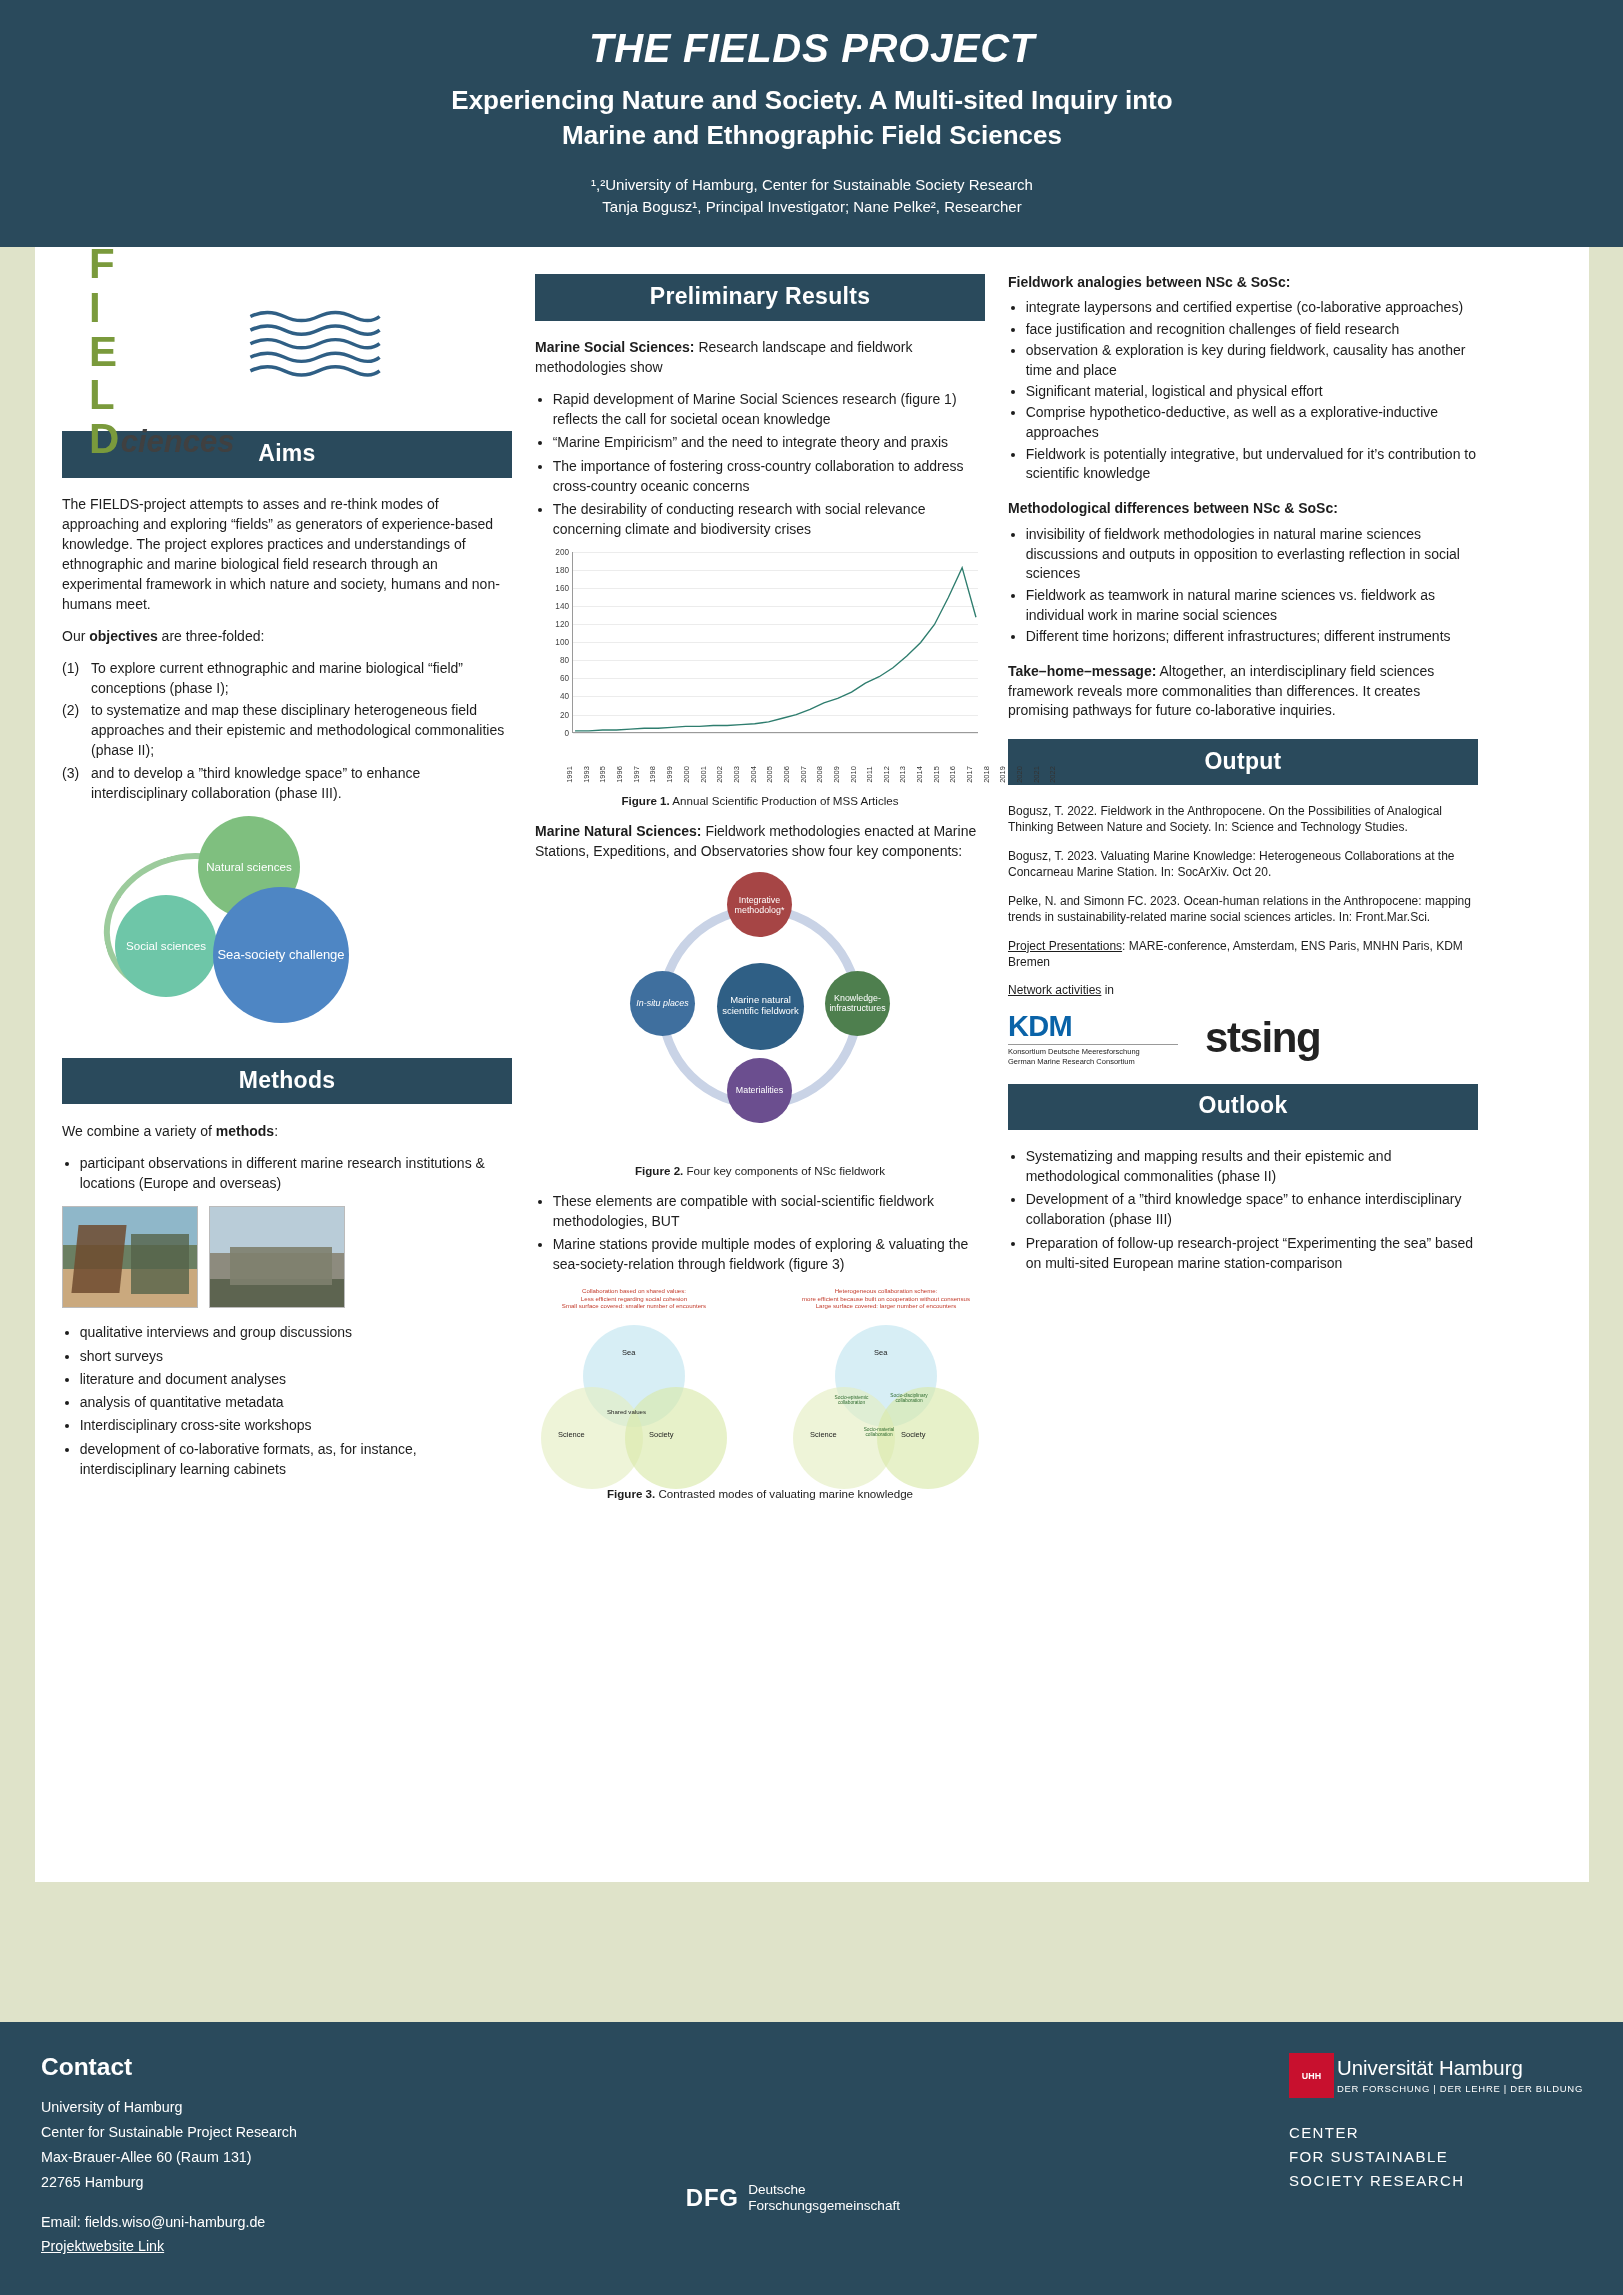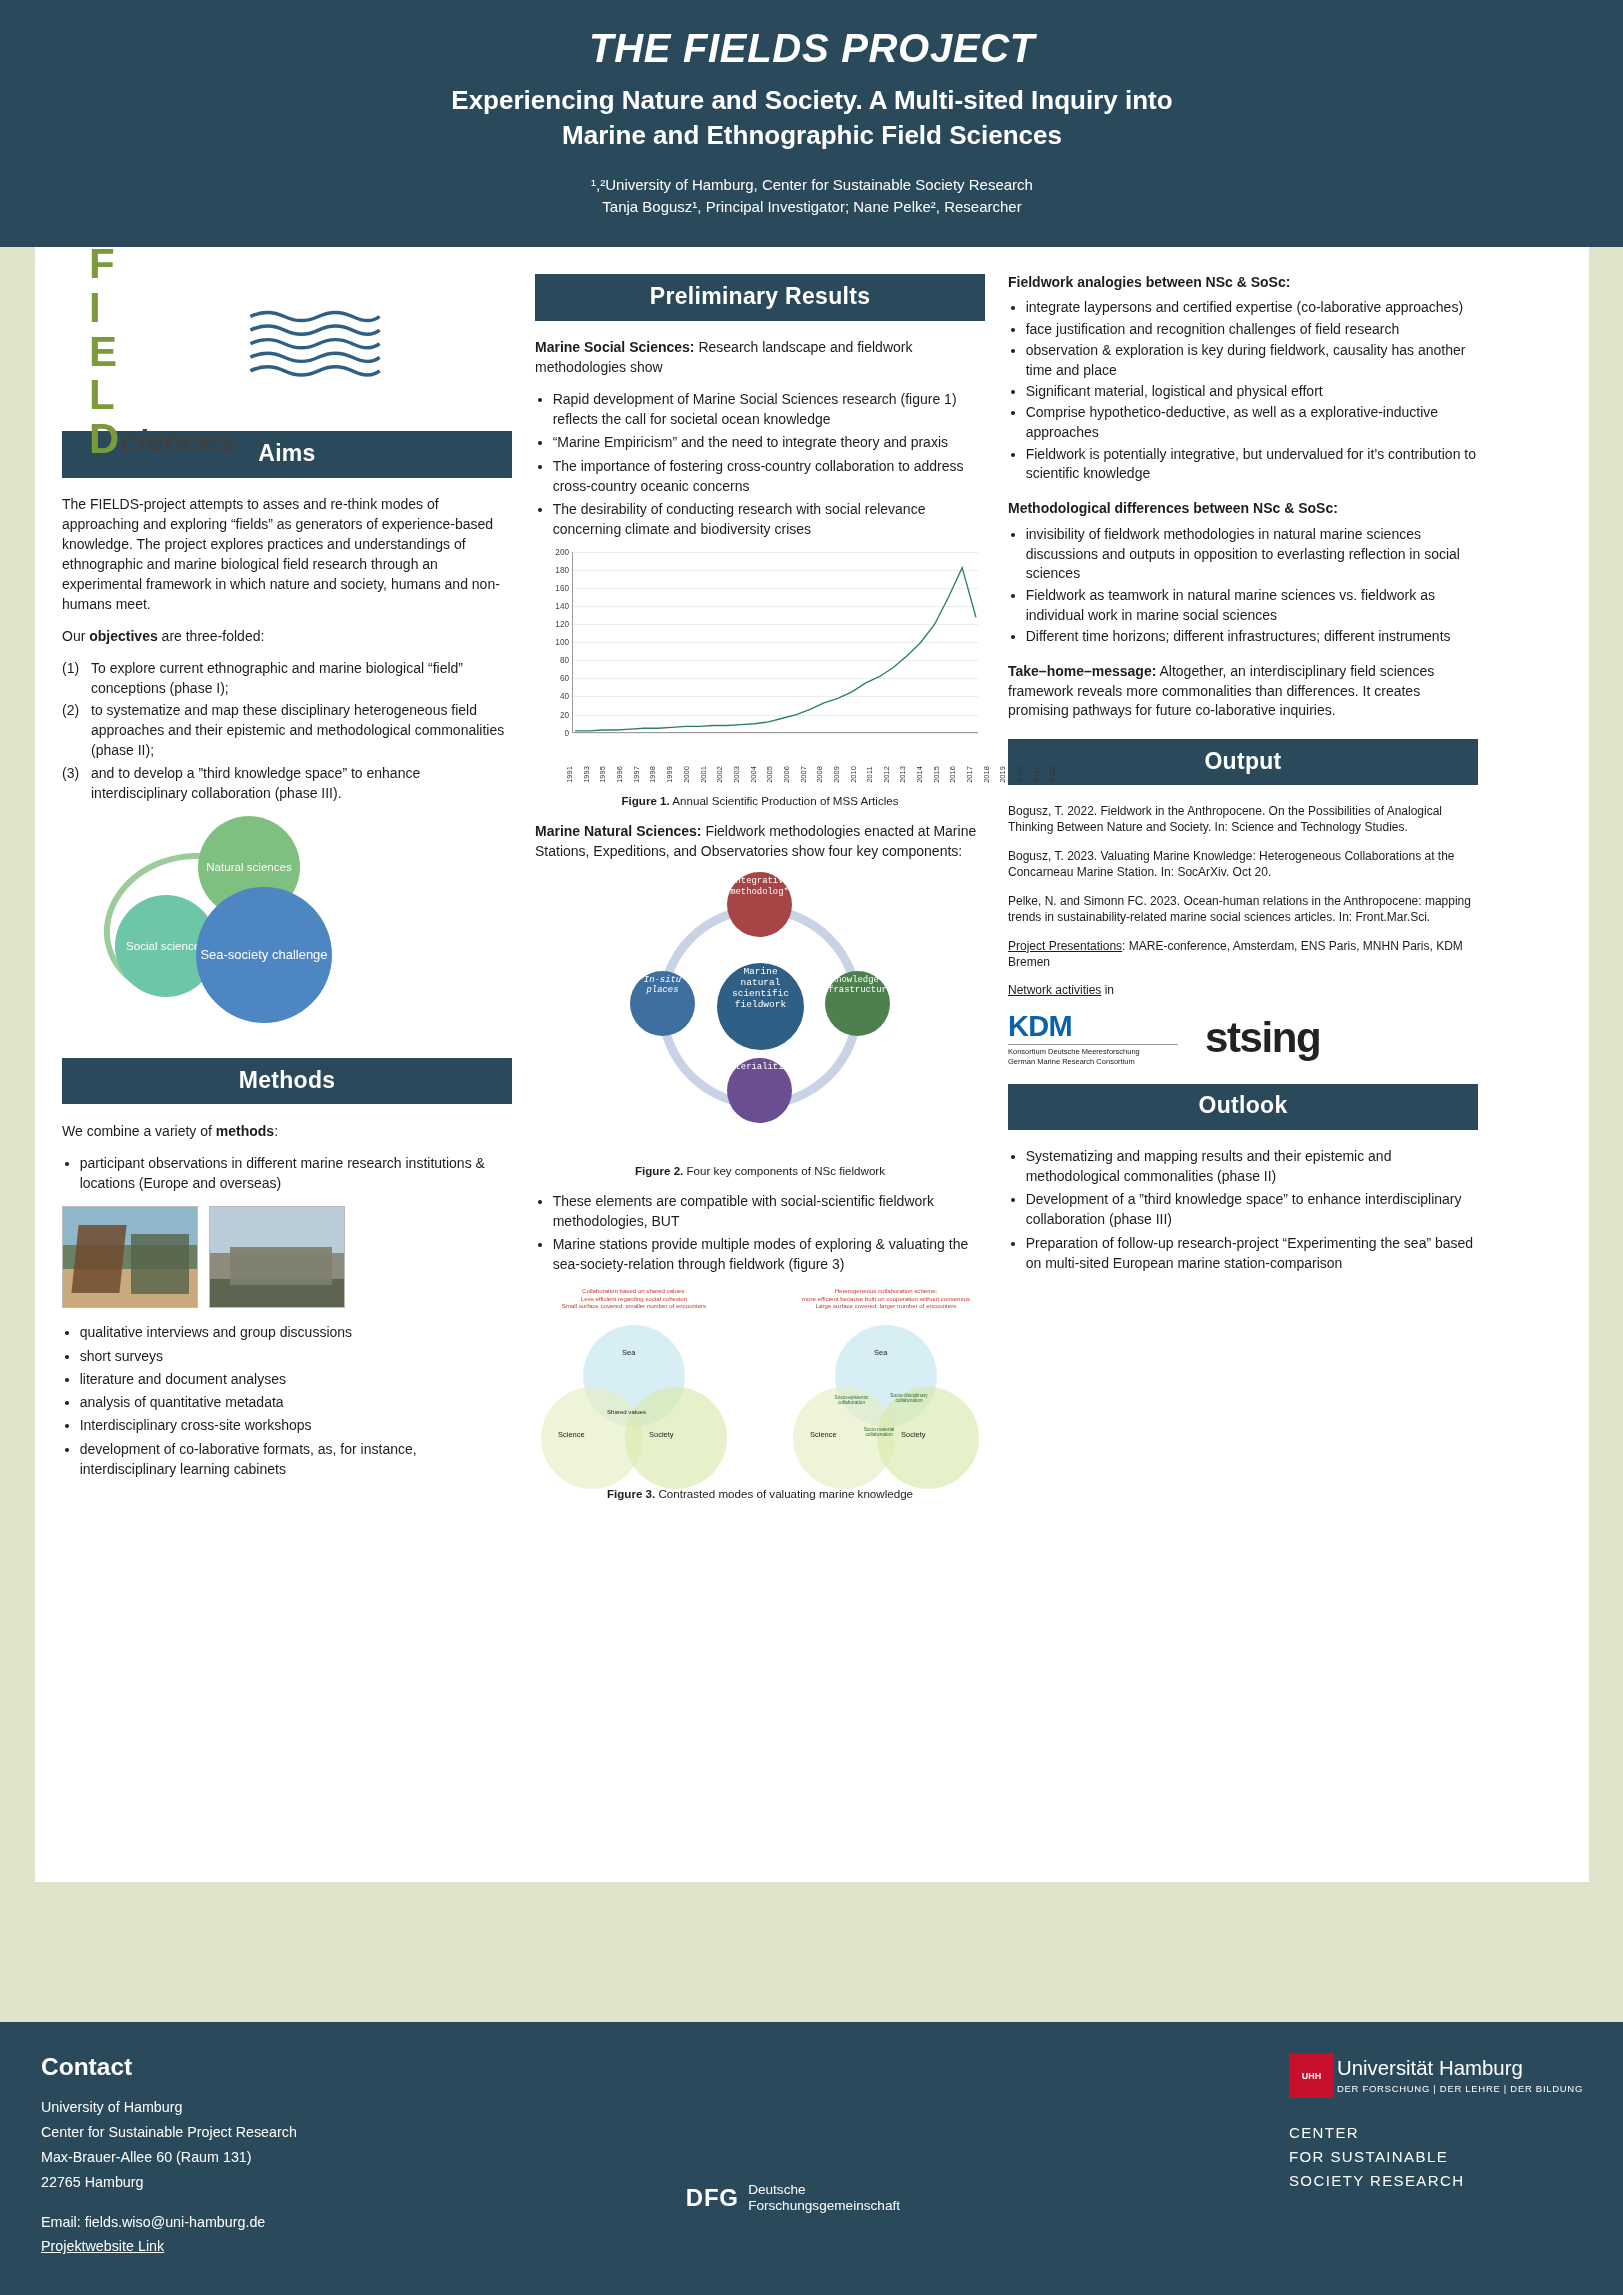--- a/index.html
+++ b/index.html
@@ -106,35 +106,35 @@
   .chart-plot { position:relative; height: 181px; border-left: 0.7px solid #9a9a9a; border-bottom: 0.7px solid #9a9a9a; }
   .gridline { position:absolute; left:0; right:0; border-top: 0.7px solid #ececec; }
   .ylab { position: absolute; left: 0; width: 34px; text-align: right; font-size: 8.2px; color:#444; transform: translateY(-50%); }
   .xlabs { display:flex; padding-left: 37px; margin-top: 2.7px; }
   .xlabs span { flex:1; font-size: 7.5px; color:#333; transform: rotate(-90deg); transform-origin: center; white-space: nowrap; height: 31px; }
 
   
   .circ-wrap { position: relative; width: 320px; height: 286px; margin: 6.8px auto 0 auto; }
   .ring { position:absolute; left:58px; top:31px; width:204px; height:204px; border-radius:50%; border: 9.5px solid #c9d3e6; }
   .node {
-    position:absolute; border-radius:50%; display:flex; align-items:flex-start; justify-content:center;
-    text-align:center; color:#fff; font-size:8.9px; line-height:1.15; padding: 4.1px; font-family: Liberation Mono, monospace;
+    position:absolute; border-radius:50%; display:flex; align-items:center; justify-content:center;
+    text-align:center; color:#fff; font-size:8.9px; line-height:1.15; padding: 4.1px;
   }
   .node.center { width:87px;height:87px;left:117px;top:89px;background:#2f5f85;font-size:9.5px;}
   .node.top    { width:65px;height:65px;left:127px;top:-1.4px;background:#a64545;}
   .node.right  { width:65px;height:65px;left:225px;top:97px;background:#4e7f4e;}
   .node.bottom { width:65px;height:65px;left:127px;top:184px;background:#6b4e8f;}
   .node.left   { width:65px;height:65px;left:30px;top:97px;background:#3f6f9e;font-style: italic;}
 
   
   .gears { position: relative; height: 225px; margin: 9.5px 0 0 0; }
   .gear { position:absolute; border-radius:50%; display:flex;align-items:center;justify-content:center;text-align:center;color:#fff;font-size:11.6px;line-height:1.2;}
   .gear.nat { width:102px;height:102px;left:136px;top:2.7px;background:#7fbf7f; }
   .gear.soc { width:102px;height:102px;left:53px;top:82px;background:#6ec6a8; }
-  .gear.sea { width:136px;height:136px;left:134px;top:74px;background:#4e86c4; font-size:13px;}
+  .gear.sea { width:136px;height:136px;left:151px;top:74px;background:#4e86c4; font-size:13px;}
   .arc { position:absolute; border: 6.8px solid #9ccb9c; border-radius:50%; }
 
   
   .photos { display:flex; gap: 11px; margin: 8.2px 0 15px 0; }
   .photo { width: 136px; height: 102px; border: 0.7px solid #bbb; position: relative; overflow:hidden;}
   .ph1 { background: linear-gradient(#8fb7c9 0 38%, #6b7f62 38% 62%, #caa97e 62% 100%); }
   .ph2 { background: linear-gradient(#b9ccd8 0 46%, #8d8b7e 46% 72%, #5d6450 72% 100%); }
   .ph-ov1 { position:absolute; left:12.3px; top:17.7px; width:48px; height:68px; background:#6e4b2f; transform: skewX(-6deg); opacity:.85;}
   .ph-ov2 { position:absolute; left:68px; top:27px; width:58px; height:60px; background:#55634a; opacity:.8;}
   .ph-ov3 { position:absolute; left:20.4px; top:40px; width:102px; height:38px; background:#7e7f6e; opacity:.9;}

